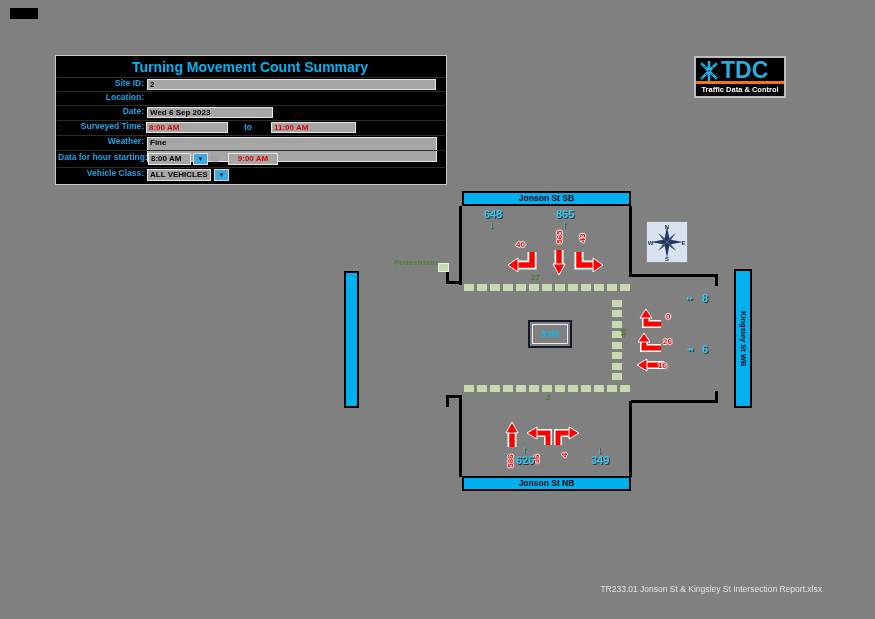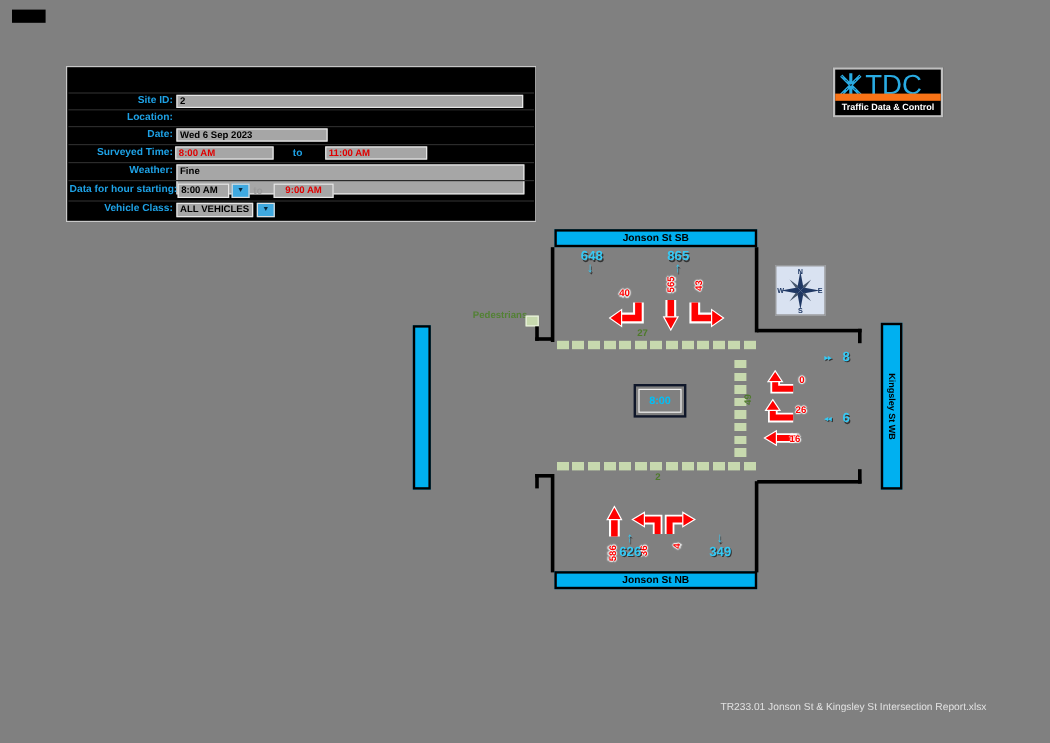--- a/index.html
+++ b/index.html
@@ -13,23 +13,23 @@
   .inp{background:#a6a6a6;border:1px solid #e6e6e6;font-size:8px;font-weight:bold;color:#000;
        line-height:9px;padding:0 2px;white-space:nowrap;overflow:hidden;box-sizing:border-box;}
   .inp.red{color:#e00000;}
   .towrd{color:#1ea2e6;font-weight:bold;font-size:8.5px;}
   .towrd.dim{color:#9a9a9a;}
   .ddbtn{background:#3fa9e0;border:1px solid #dcdcdc;color:#06263a;font-size:6px;line-height:10px;
          text-align:center;box-sizing:border-box;}
   .rowline{border-top:1px solid #2b2b2b;left:1px;right:1px;height:0;}
   
   .logo{background:#000;border:2px solid #bfbfbf;}
-  .logo-name{color:#29abe2;font-size:23px;font-weight:normal;letter-spacing:0px;line-height:26px;}
+  .logo-name{color:#29abe2;font-size:23px;font-weight:bold;letter-spacing:0px;line-height:26px;}
   .logo-tag{color:#fff;font-size:7.5px;font-weight:bold;text-align:center;line-height:11px;
-            border-top:6px solid #f97316;}
+            border-top:3px solid #f97316;}
   
   .street-bar{background:#00b0f0;border:2px solid #000;box-sizing:border-box;
               color:#000;font-weight:bold;font-size:8.5px;text-align:center;line-height:11px;}
   .street-bar.vert{writing-mode:vertical-rl;text-align:center;line-height:13px;}
   .blk{background:#000;}
   .xwalk-h{background:repeating-linear-gradient(90deg,#c7d9ae 0 10px,rgba(0,0,0,0) 10px 13px);}
   .xwalk-v{background:repeating-linear-gradient(180deg,#c7d9ae 0 7px,rgba(0,0,0,0) 7px 10.5px);}
   .cyan-num{color:#35c9f5;font-size:11px;font-weight:bold;text-shadow:1px 1px 0 #333;white-space:nowrap;}
   .red-num{color:#f00;font-size:8px;font-weight:bold;
            text-shadow:-1px 0 1px #fff,1px 0 1px #fff,0 -1px 1px #fff,0 1px 1px #fff;white-space:nowrap;}
@@ -45,20 +45,21 @@
   .footer{color:#e2e2e2;font-size:8.5px;text-align:right;white-space:nowrap;}
 </style>
 </head>
 <body>
 
 <div class="canvas">
 
   <div class="abs blk" style="left:10px;top:8px;width:28px;height:11px;"></div>
 
   <div class="abs panel" style="left:55px;top:55px;width:390px;height:128px;">
+    <div class="abs title" style="left:0;top:2px;width:388px;">Turning Movement Count Summary</div>
 
     <div class="abs rowline" style="top:21px;"></div>
     <div class="abs lbl" style="left:2px;top:22px;width:86px;">Site ID:</div>
     <div class="abs inp" style="left:91px;top:23px;width:289px;height:11px;">2</div>
 
     <div class="abs rowline" style="top:35px;"></div>
     <div class="abs lbl" style="left:2px;top:36px;width:86px;">Location:</div>
 
     <div class="abs rowline" style="top:49px;"></div>
     <div class="abs lbl" style="left:2px;top:50px;width:86px;">Date:</div>

